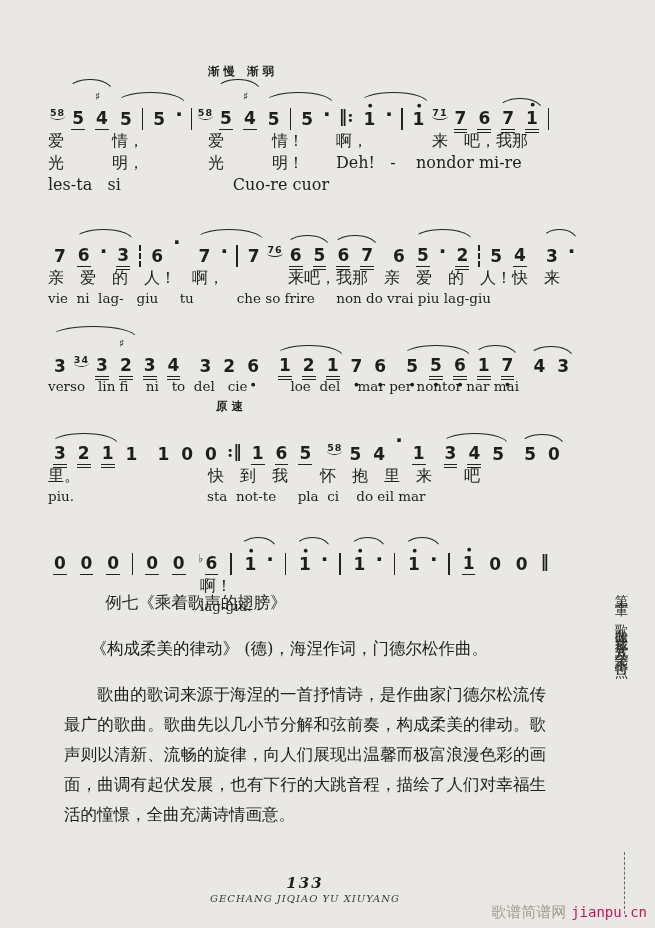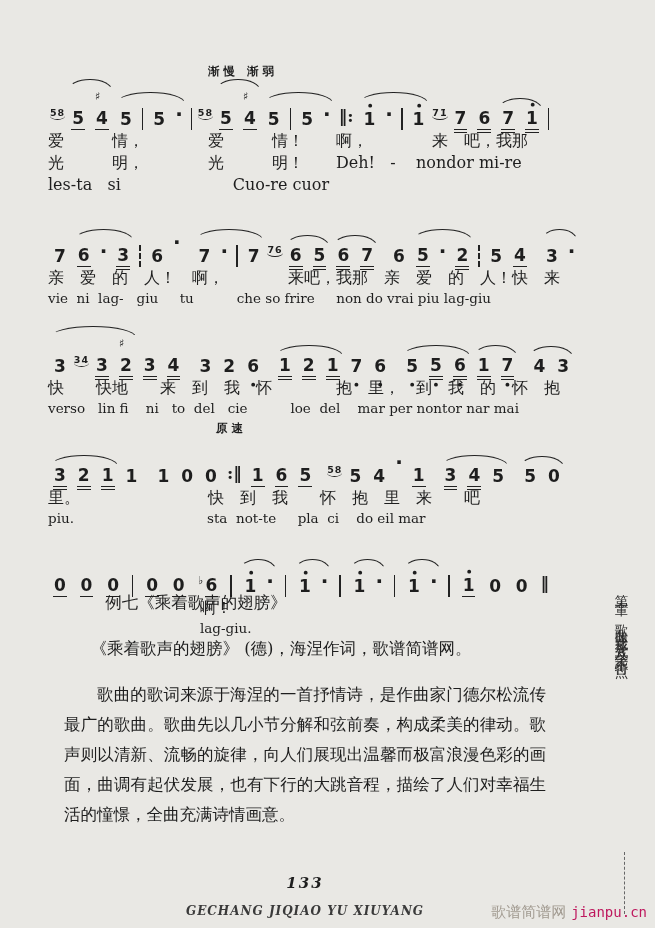--- a/index.html
+++ b/index.html
@@ -54,21 +54,21 @@
   .p-normal{text-indent:2em;}
   
   .sidebar{position:absolute;right:24px;top:584px;height:270px;
     writing-mode:vertical-rl;text-orientation:upright;
     font-size:13.5px;letter-spacing:4px;color:#2b2b2b;}
   .sidebar-dashes{position:absolute;right:30px;top:852px;height:62px;
     border-left:1.5px dashed #666;}
   
   .footer{position:absolute;left:48px;top:874px;width:514px;text-align:center;}
   .page-number{font-style:italic;font-weight:700;font-size:15px;letter-spacing:2px;}
-  .series-title{font-style:italic;font-weight:700;font-size:12px;letter-spacing:1px;color:#3a3a3a;margin-top:12px;}
+  .series-title{font-style:italic;font-weight:400;font-size:10px;letter-spacing:1px;color:#3a3a3a;margin-top:1px;}
   
   .watermark{position:absolute;right:8px;bottom:6px;font-size:15px;white-space:nowrap;}
   .wm-site{color:#a19a90;}
   .wm-domain{font-family:"DejaVu Sans Mono",monospace;font-size:14px;}
 </style>
 </head>
 <body>
 
 <div class="score">
     <div class="system">
@@ -196,21 +196,20 @@
           <span class="note u2"><span class="digit">1</span></span>
           <span class="note lo u2"><span class="digit">7</span></span>
         </span>
         <span class="bar"></span>
         <span class="arcgrp">
           <span class="note"><span class="digit">4</span></span>
           <span class="note"><span class="digit">3</span></span>
         </span>
         <span class="bar"></span>
       </div>
-      <div class="lyric cjk">快　　快地　　来　到　我　怀　　　　抱　里，　到　我　的　怀　抱</div>
       <div class="lyric lat">verso   lin fi    ni   to  del   cie          loe  del    mar per nontor nar mai</div>
     </div>
     <div class="system">
       <div class="notes-line">
         <span class="tempo-mark" style="left: 168px;">原速</span>
         <span class="arcgrp">
           <span class="note u2"><span class="digit">3</span></span>
           <span class="note u2"><span class="digit">2</span></span>
           <span class="note u2"><span class="digit">1</span></span>
         </span>
@@ -280,21 +279,21 @@
         <span class="note"><span class="digit">0</span></span>
         <span class="bar rep">‖</span>
       </div>
       <div class="lyric cjk" style="padding-left: 152px;">啊！</div>
       <div class="lyric lat" style="padding-left: 152px;">lag-giu.</div>
     </div>
   </div>
 
 <div class="body-text">
   <p class="p-example">例七《乘着歌声的翅膀》</p>
-  <p class="p-credit">《乘着歌声的翅膀》 (德)，海涅作词，歌谱简谱网。</p>
+  <p class="p-credit">《构成柔美的律动》 (德)，海涅作词，门德尔松作曲。</p>
   <p class="p-normal">歌曲的歌词来源于海涅的一首抒情诗，是作曲家门德尔松流传最广的歌曲。歌曲先以几小节分解和弦前奏，构成柔美的律动。歌声则以清新、流畅的旋律，向人们展现出温馨而极富浪漫色彩的画面，曲调有起伏发展，也有下行的大跳音程，描绘了人们对幸福生活的憧憬，全曲充满诗情画意。</p>
 </div>
 
 <div class="sidebar">第十章　歌曲体裁形式及艺术特点</div>
 <div class="sidebar-dashes"></div>
 
 <div class="footer">
   <div class="page-number">133</div>
   <div class="series-title">GECHANG JIQIAO YU XIUYANG</div>
 </div>

